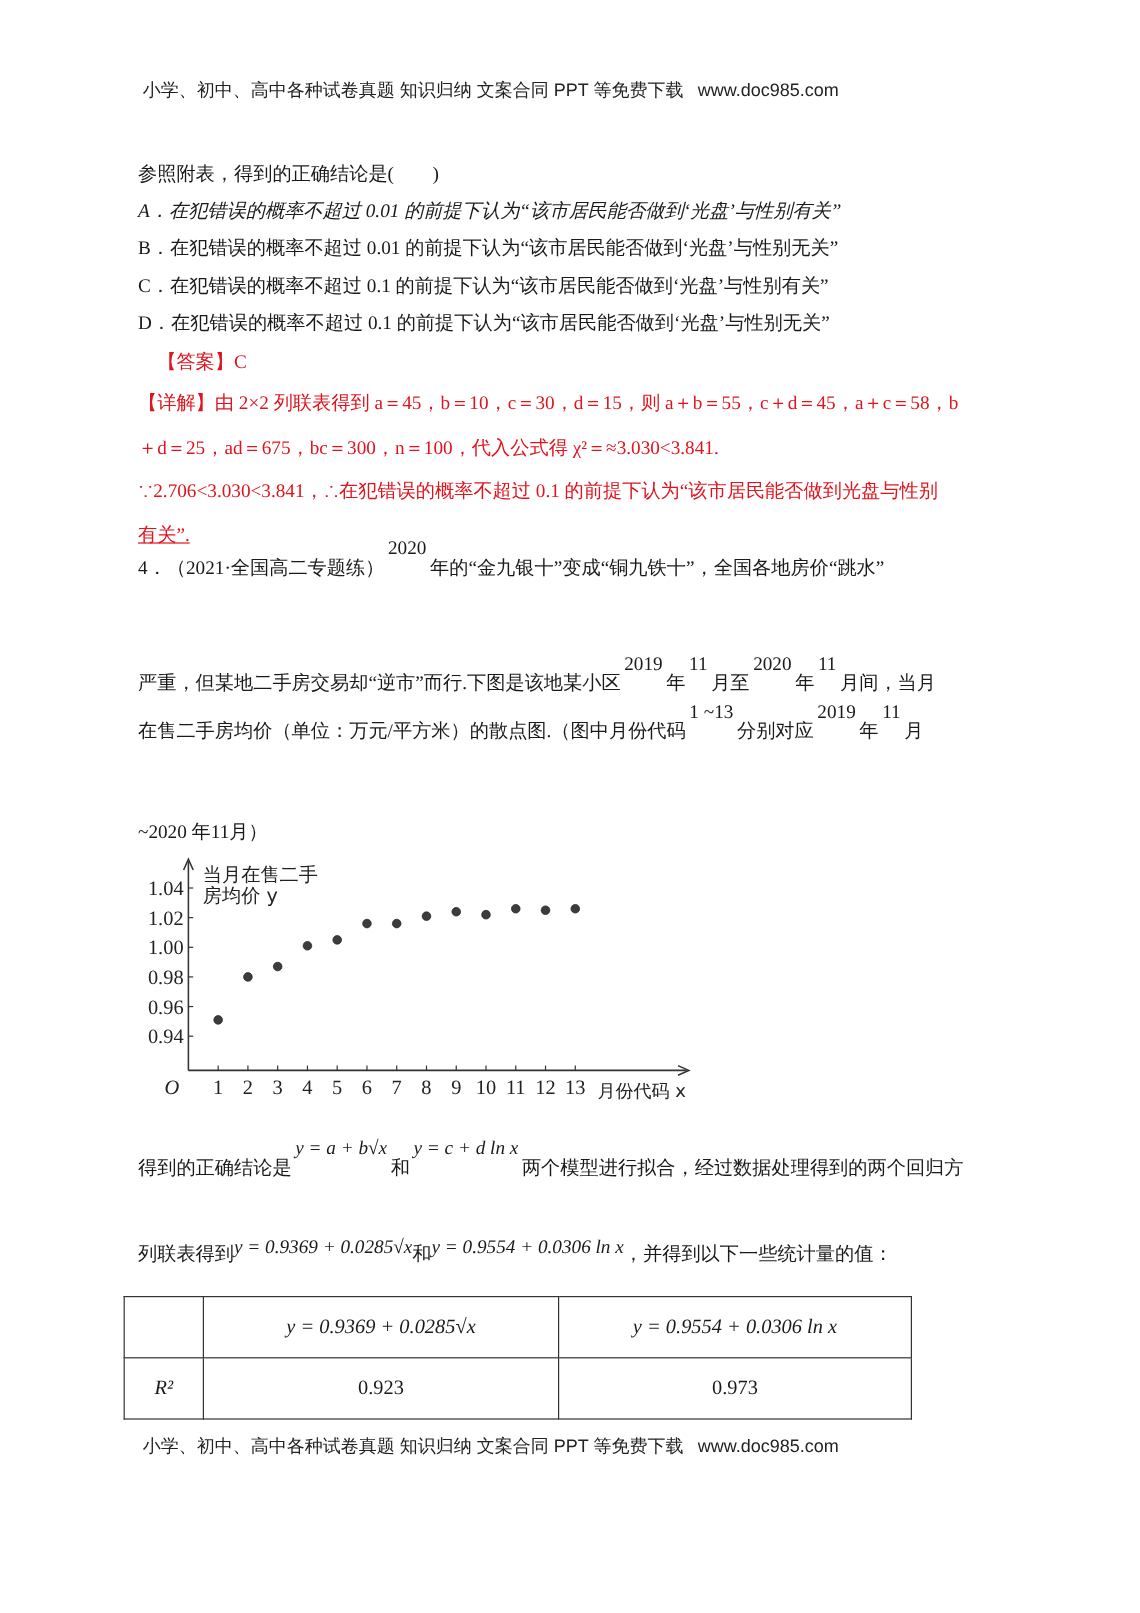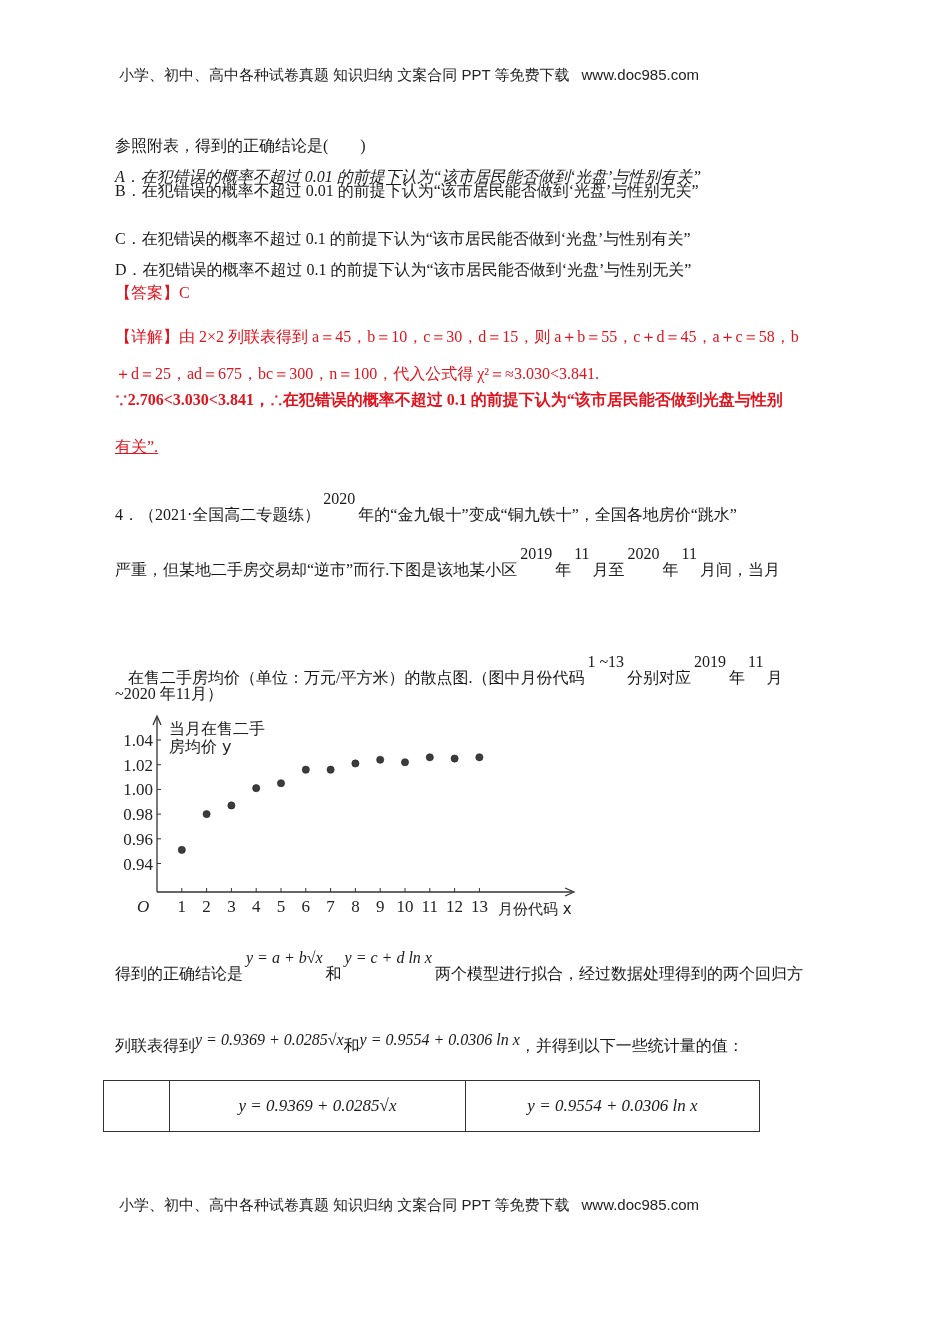--- a/index.html
+++ b/index.html
@@ -22,47 +22,47 @@
 <body>
 
 <div class="banner" style="top:66px;">
   <span>小学、初中、高中各种试卷真题 知识归纳 文案合同 PPT 等免费下载</span><span class="url">www.doc985.com</span>
 </div>
 
 <div class="line" style="top:136px;">参照附表，得到的正确结论是(　　)</div>
 <div class="line" style="top:167px;font-style:italic;">
   <span>A．</span><span>在犯错误的概率不超过 0.01 的前提下认为“该市居民能否做到‘光盘’与性别有关”</span>
 </div>
-<div class="line" style="top:181px;">
+<div class="line" style="top:198px;">
   <span>B．</span><span>在犯错误的概率不超过 0.01 的前提下认为“该市居民能否做到‘光盘’与性别无关”</span>
 </div>
 <div class="line" style="top:229px;">
   <span>C．</span><span>在犯错误的概率不超过 0.1 的前提下认为“该市居民能否做到‘光盘’与性别有关”</span>
 </div>
 <div class="line" style="top:260px;">
   <span>D．</span><span>在犯错误的概率不超过 0.1 的前提下认为“该市居民能否做到‘光盘’与性别无关”</span>
 </div>
 
-<div class="line red" style="top:283px;">
+<div class="line red" style="top:293px;margin-left:16px;">
   <span>【答案】</span><span>C</span>
 </div>
 <div class="line red" style="top:327px;">
   <span>【详解】</span><span>由 2×2 列联表得到 a＝45，b＝10，c＝30，d＝15，则 a＋b＝55，c＋d＝45，a＋c＝58，b</span>
 </div>
 <div class="line red" style="top:364px;">＋d＝25，ad＝675，bc＝300，n＝100，代入公式得 χ²＝≈3.030&lt;3.841.</div>
-<div class="line red" style="top:390px;font-weight:bold;">∵2.706&lt;3.030&lt;3.841，∴在犯错误的概率不超过 0.1 的前提下认为“该市居民能否做到光盘与性别</div>
+<div class="line red" style="top:400px;">∵2.706&lt;3.030&lt;3.841，∴在犯错误的概率不超过 0.1 的前提下认为“该市居民能否做到光盘与性别</div>
 <div class="line red" style="top:437px;text-decoration:underline;">有关”.</div>
 
-<div class="line" style="top:505px;">
+<div class="line" style="top:464px;">
   <span>4．（2021·全国高二专题练）</span><span class="sup">2020</span><span>年的“金九银十”变成“铜九铁十”，全国各地房价“跳水”</span>
 </div>
 <div class="line" style="top:560px;">
   <span>严重，但某地二手房交易却“逆市”而行.下图是该地某小区</span><span class="sup">2019</span><span>年</span><span class="sup">11</span><span>月至</span><span class="sup">2020</span><span>年</span><span class="sup">11</span><span>月间，当月</span>
 </div>
-<div class="line" style="top:668px;margin-left:13px;">
+<div class="line" style="top:600px;">
   <span>在售二手房均价（单位：万元/平方米）的散点图.（图中月份代码</span><span class="sup">1 ~13</span><span>分别对应</span><span class="sup">2019</span><span>年</span><span class="sup">11</span><span>月</span>
 </div>
 <div class="line" style="top:684px;">~2020 年11月）</div>
 
 <svg class="chart" viewBox="0 0 480 210" width="480" height="210">
   <g id="axes">
       <line x1="47" y1="182" x2="47" y2="8" stroke="#333" stroke-width="1.3"></line>
       <path d="M43,15 L47,6 L51,15" fill="none" stroke="#333" stroke-width="1.3"></path>
       <line x1="47" y1="182" x2="462" y2="182" stroke="#333" stroke-width="1.3"></line>
       <path d="M455,178 L464,182 L455,186" fill="none" stroke="#333" stroke-width="1.3"></path>
@@ -137,18 +137,23 @@
   <span>列联表得到</span><span class="math" style="position:relative;top:-6px;">y = 0.9369 + 0.0285√x</span><span>和</span><span class="math" style="position:relative;top:-6px;">y = 0.9554 + 0.0306 ln x</span><span>，并得到以下一些统计量的值：</span>
 </div>
 
 <table class="stats">
   <tbody>
       <tr>
     <td class="c0"></td>
     <td class="c1 math">y = 0.9369 + 0.0285√x</td>
     <td class="math">y = 0.9554 + 0.0306 ln x</td>
   </tr>
+  <tr>
+    <td class="c0 math">R²</td>
+    <td class="c1">0.923</td>
+    <td>0.973</td>
+  </tr>
 </tbody>
   </table>
 
 <div class="banner" style="top:1196px;">
   <span>小学、初中、高中各种试卷真题 知识归纳 文案合同 PPT 等免费下载</span><span class="url">www.doc985.com</span>
 </div>
 
 </body></html>

